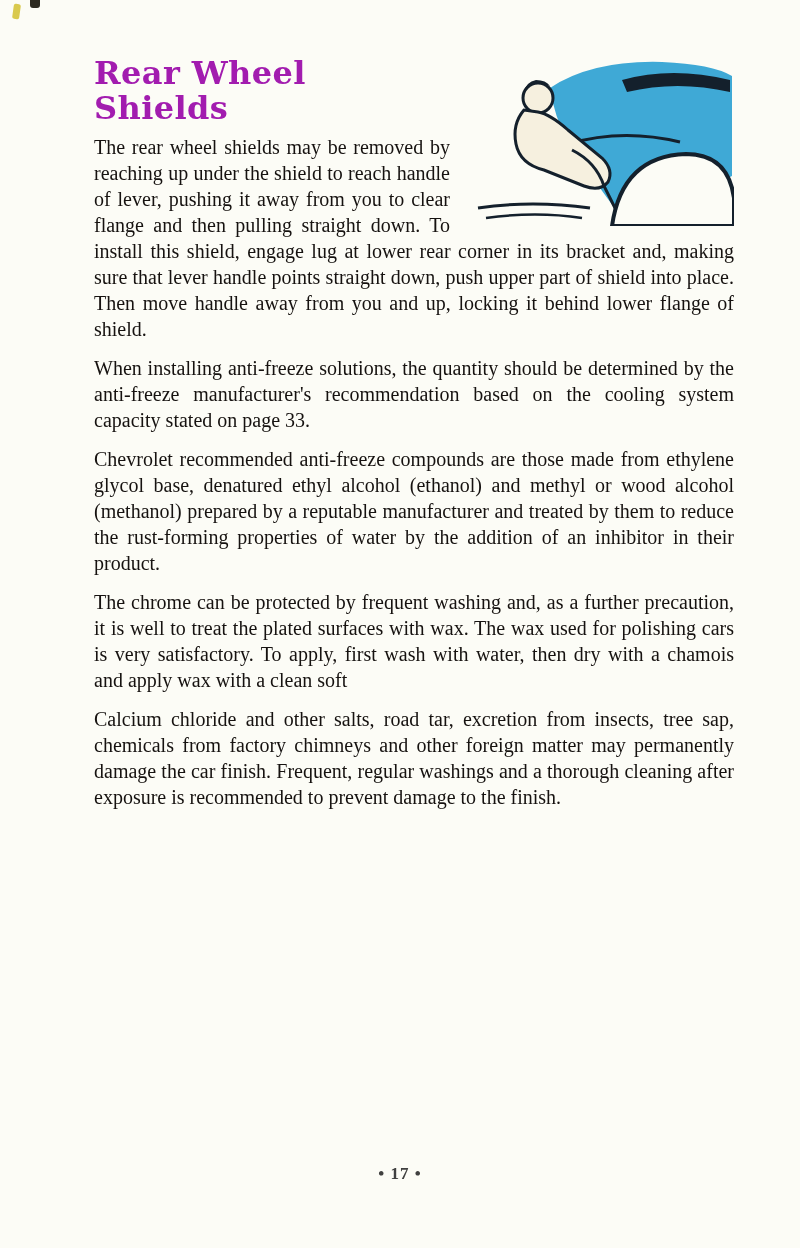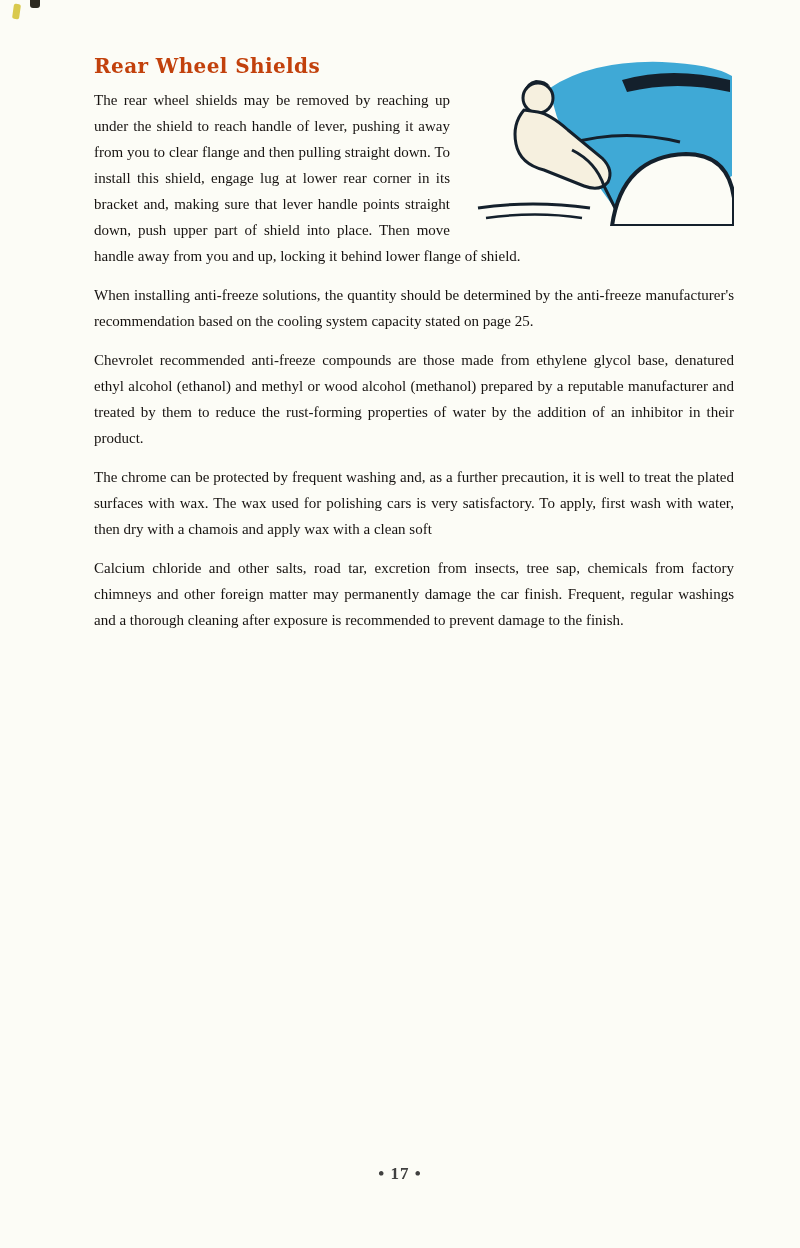--- a/index.html
+++ b/index.html
@@ -13,29 +13,29 @@
     width: 800px; height: 1248px;
     background: #fcfcf6;
     position: relative;
     overflow: hidden;
     color: #17130e;
   }
   .content { padding: 56px 66px 0 94px; }
   .heading {
     font-family: "DejaVu Serif", serif;
     font-weight: 700;
-    color: #c2410c;
-    font-size: 20px;
+    color: #a21caf;
+    font-size: 32px;
     line-height: 1.08;
     margin: 22px 0 9px 0;
     letter-spacing: 0.4px;
   }
   .heading.first { margin-top: 0; }
   p.body {
-    font-size: 15px;
+    font-size: 20px;
     line-height: 26px;
     margin: 0 0 13px 0;
     text-align: justify;
     color: #161210;
   }
   figure.illustration {
     float: right;
     width: 262px; height: 168px;
     margin: 2px 0 10px 22px;
     padding: 0;
@@ -94,21 +94,21 @@
 
         <path d="M52 52 Q40 66 44 86 Q48 106 72 112 L112 128 Q128 134 136 124 Q142 112 130 100 L96 72 Q78 56 66 54 Z" fill="#f6f0df" stroke="#14202c" stroke-width="3"></path>
 
         <path d="M100 92 Q124 104 132 128 L144 152" fill="none" stroke="#14202c" stroke-width="3"></path>
       </svg>
     </figure>
 
     <h2 class="heading first">Rear Wheel Shields</h2>
     <p class="body">The rear wheel shields may be removed by reaching up under the shield to reach handle of lever, pushing it away from you to clear flange and then pulling straight down. To install this shield, engage lug at lower rear corner in its bracket and, making sure that lever handle points straight down, push upper part of shield into place. Then move handle away from you and up, locking it behind lower flange of shield.</p>
 
-    <p class="body">When installing anti-freeze solutions, the quantity should be determined by the anti-freeze manufacturer's recommendation based on the cooling system capacity stated on page 25.</p>
+    <p class="body">When installing anti-freeze solutions, the quantity should be determined by the anti-freeze manufacturer's recommendation based on the cooling system capacity stated on page 33.</p>
     <p class="body">Chevrolet recommended anti-freeze compounds are those made from ethylene glycol base, denatured ethyl alcohol (ethanol) and methyl or wood alcohol (methanol) prepared by a reputable manufacturer and treated by them to reduce the rust-forming properties of water by the addition of an inhibitor in their product.</p>
 
 
     <p class="body">The chrome can be protected by frequent washing and, as a further precaution, it is well to treat the plated surfaces with wax. The wax used for polishing cars is very satisfactory. To apply, first wash with water, then dry with a chamois and apply wax with a clean soft</p>
     <p class="body">Calcium chloride and other salts, road tar, excretion from insects, tree sap, chemicals from factory chimneys and other foreign matter may permanently damage the car finish. Frequent, regular washings and a thorough cleaning after exposure is recommended to prevent damage to the finish.</p>
 
   </div>
 
   <div class="pageno">• 17 •</div>
 

